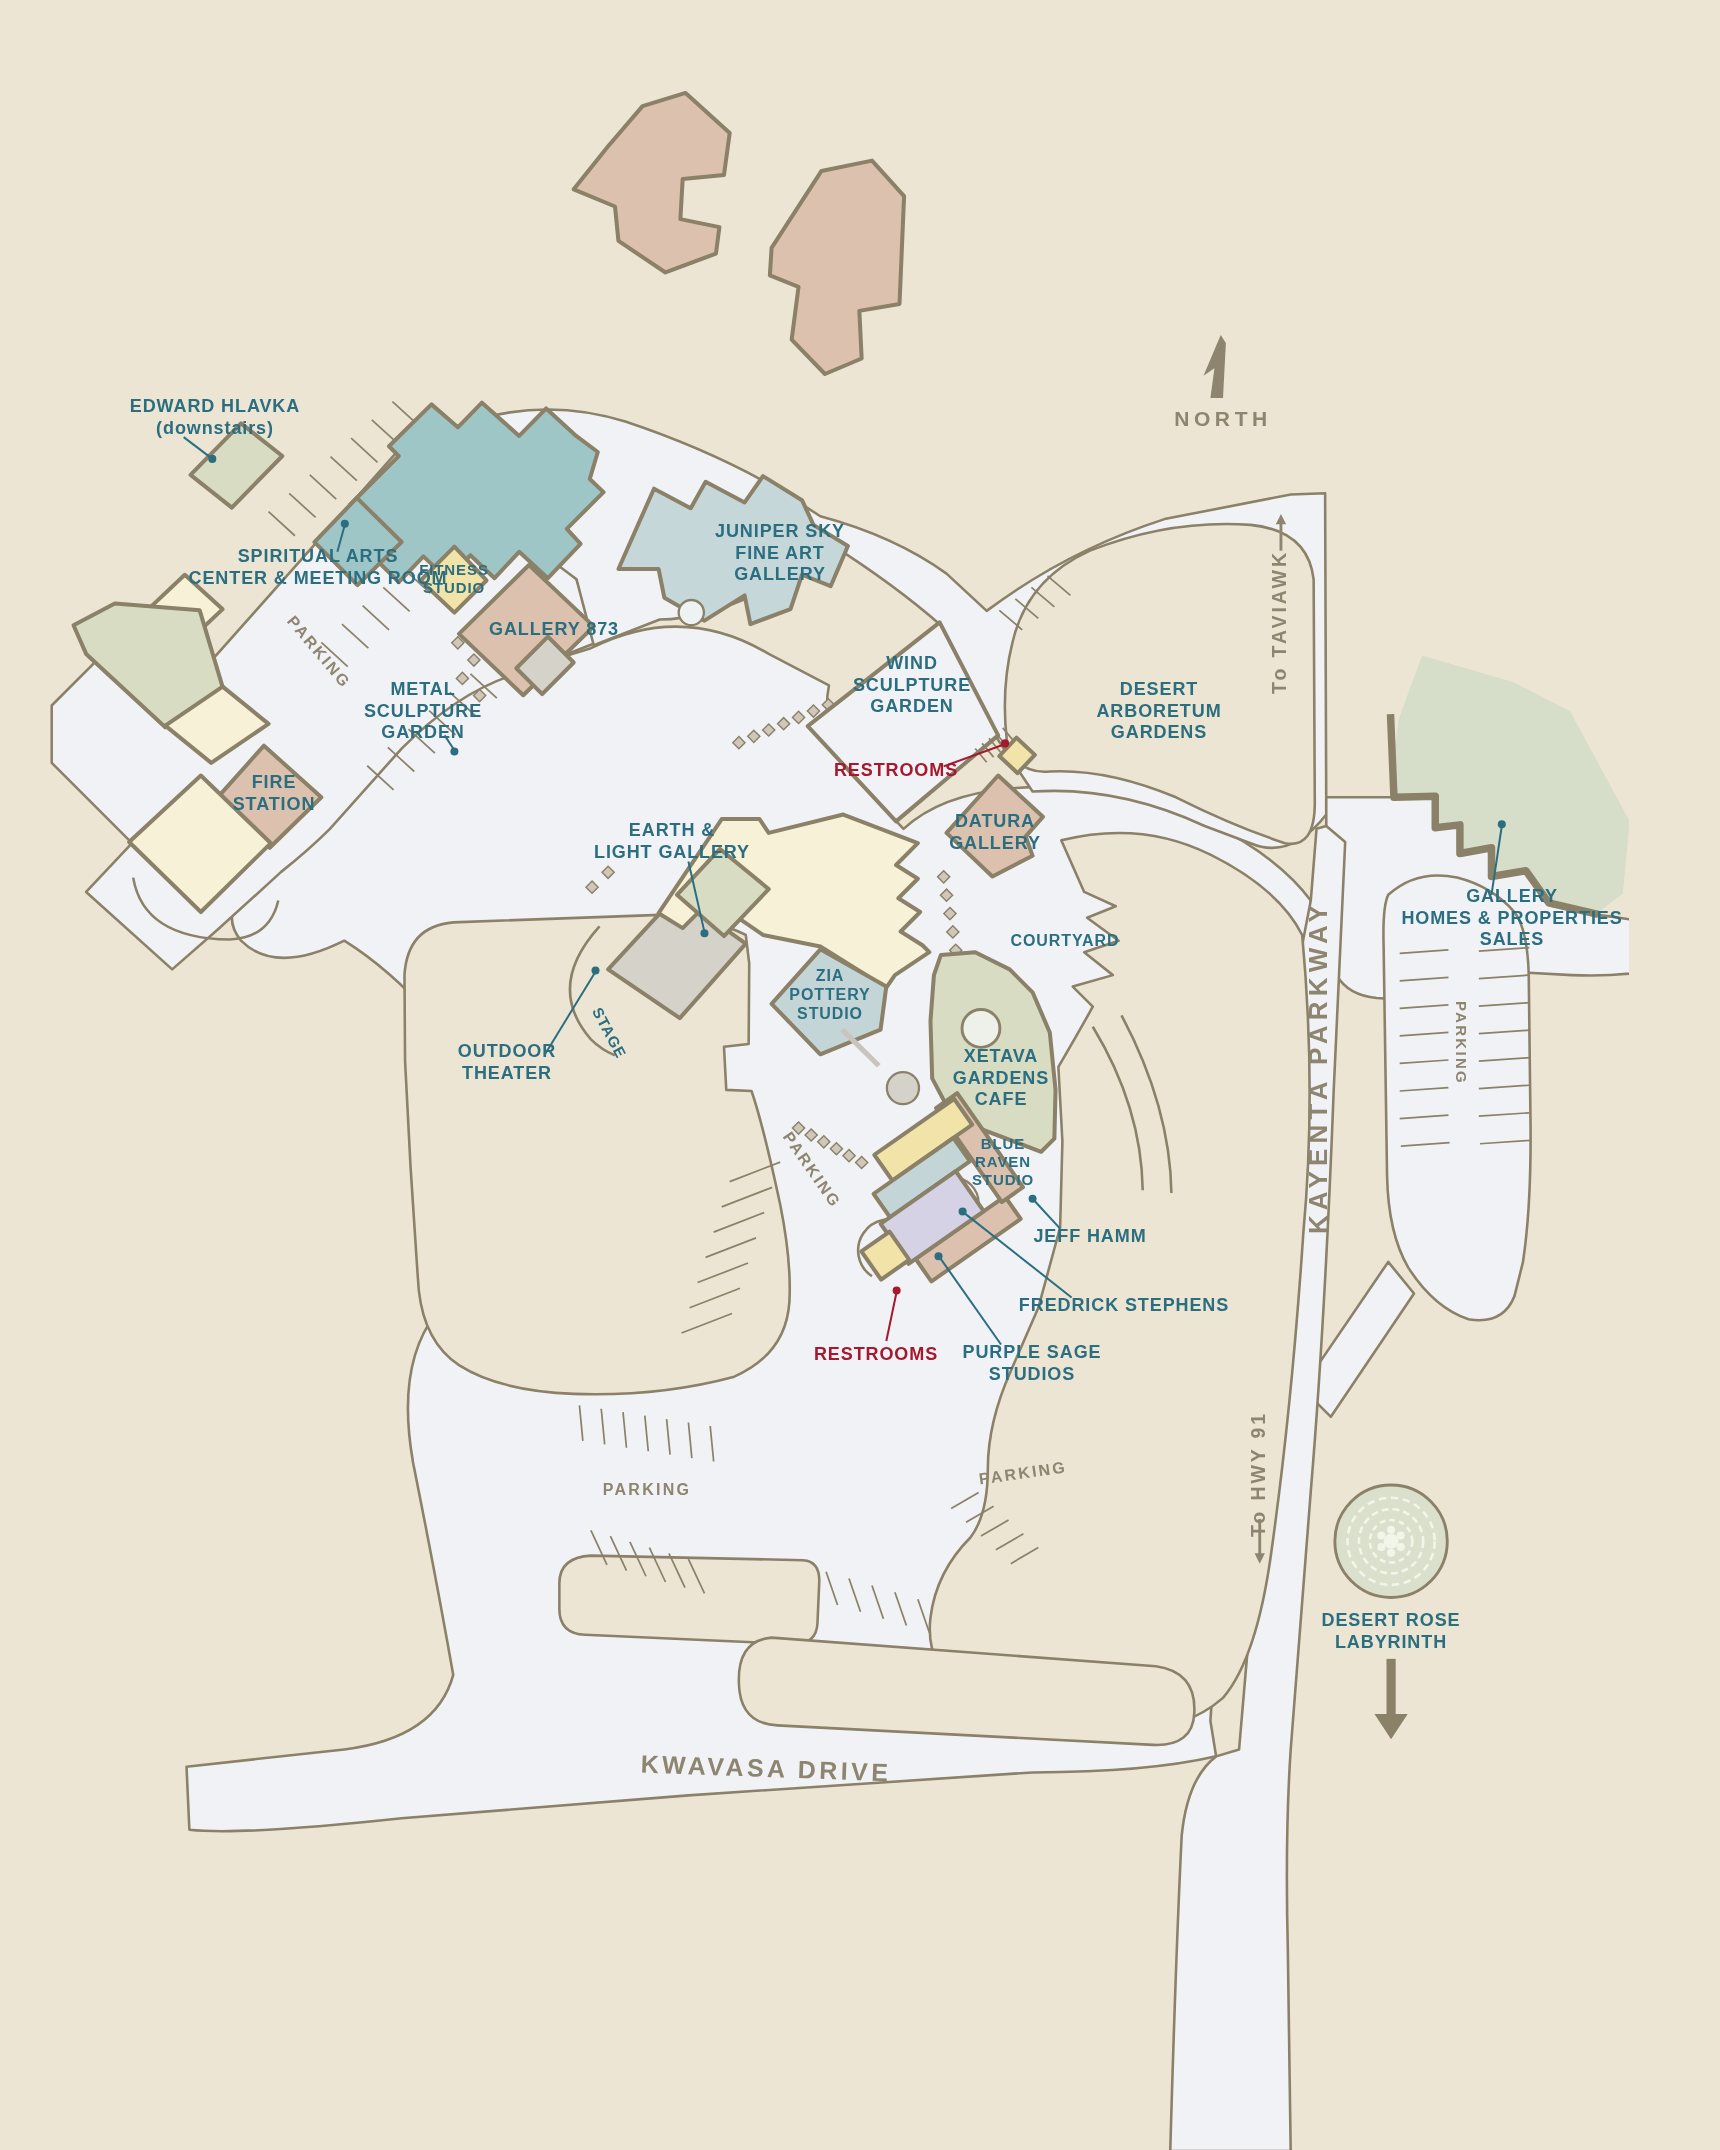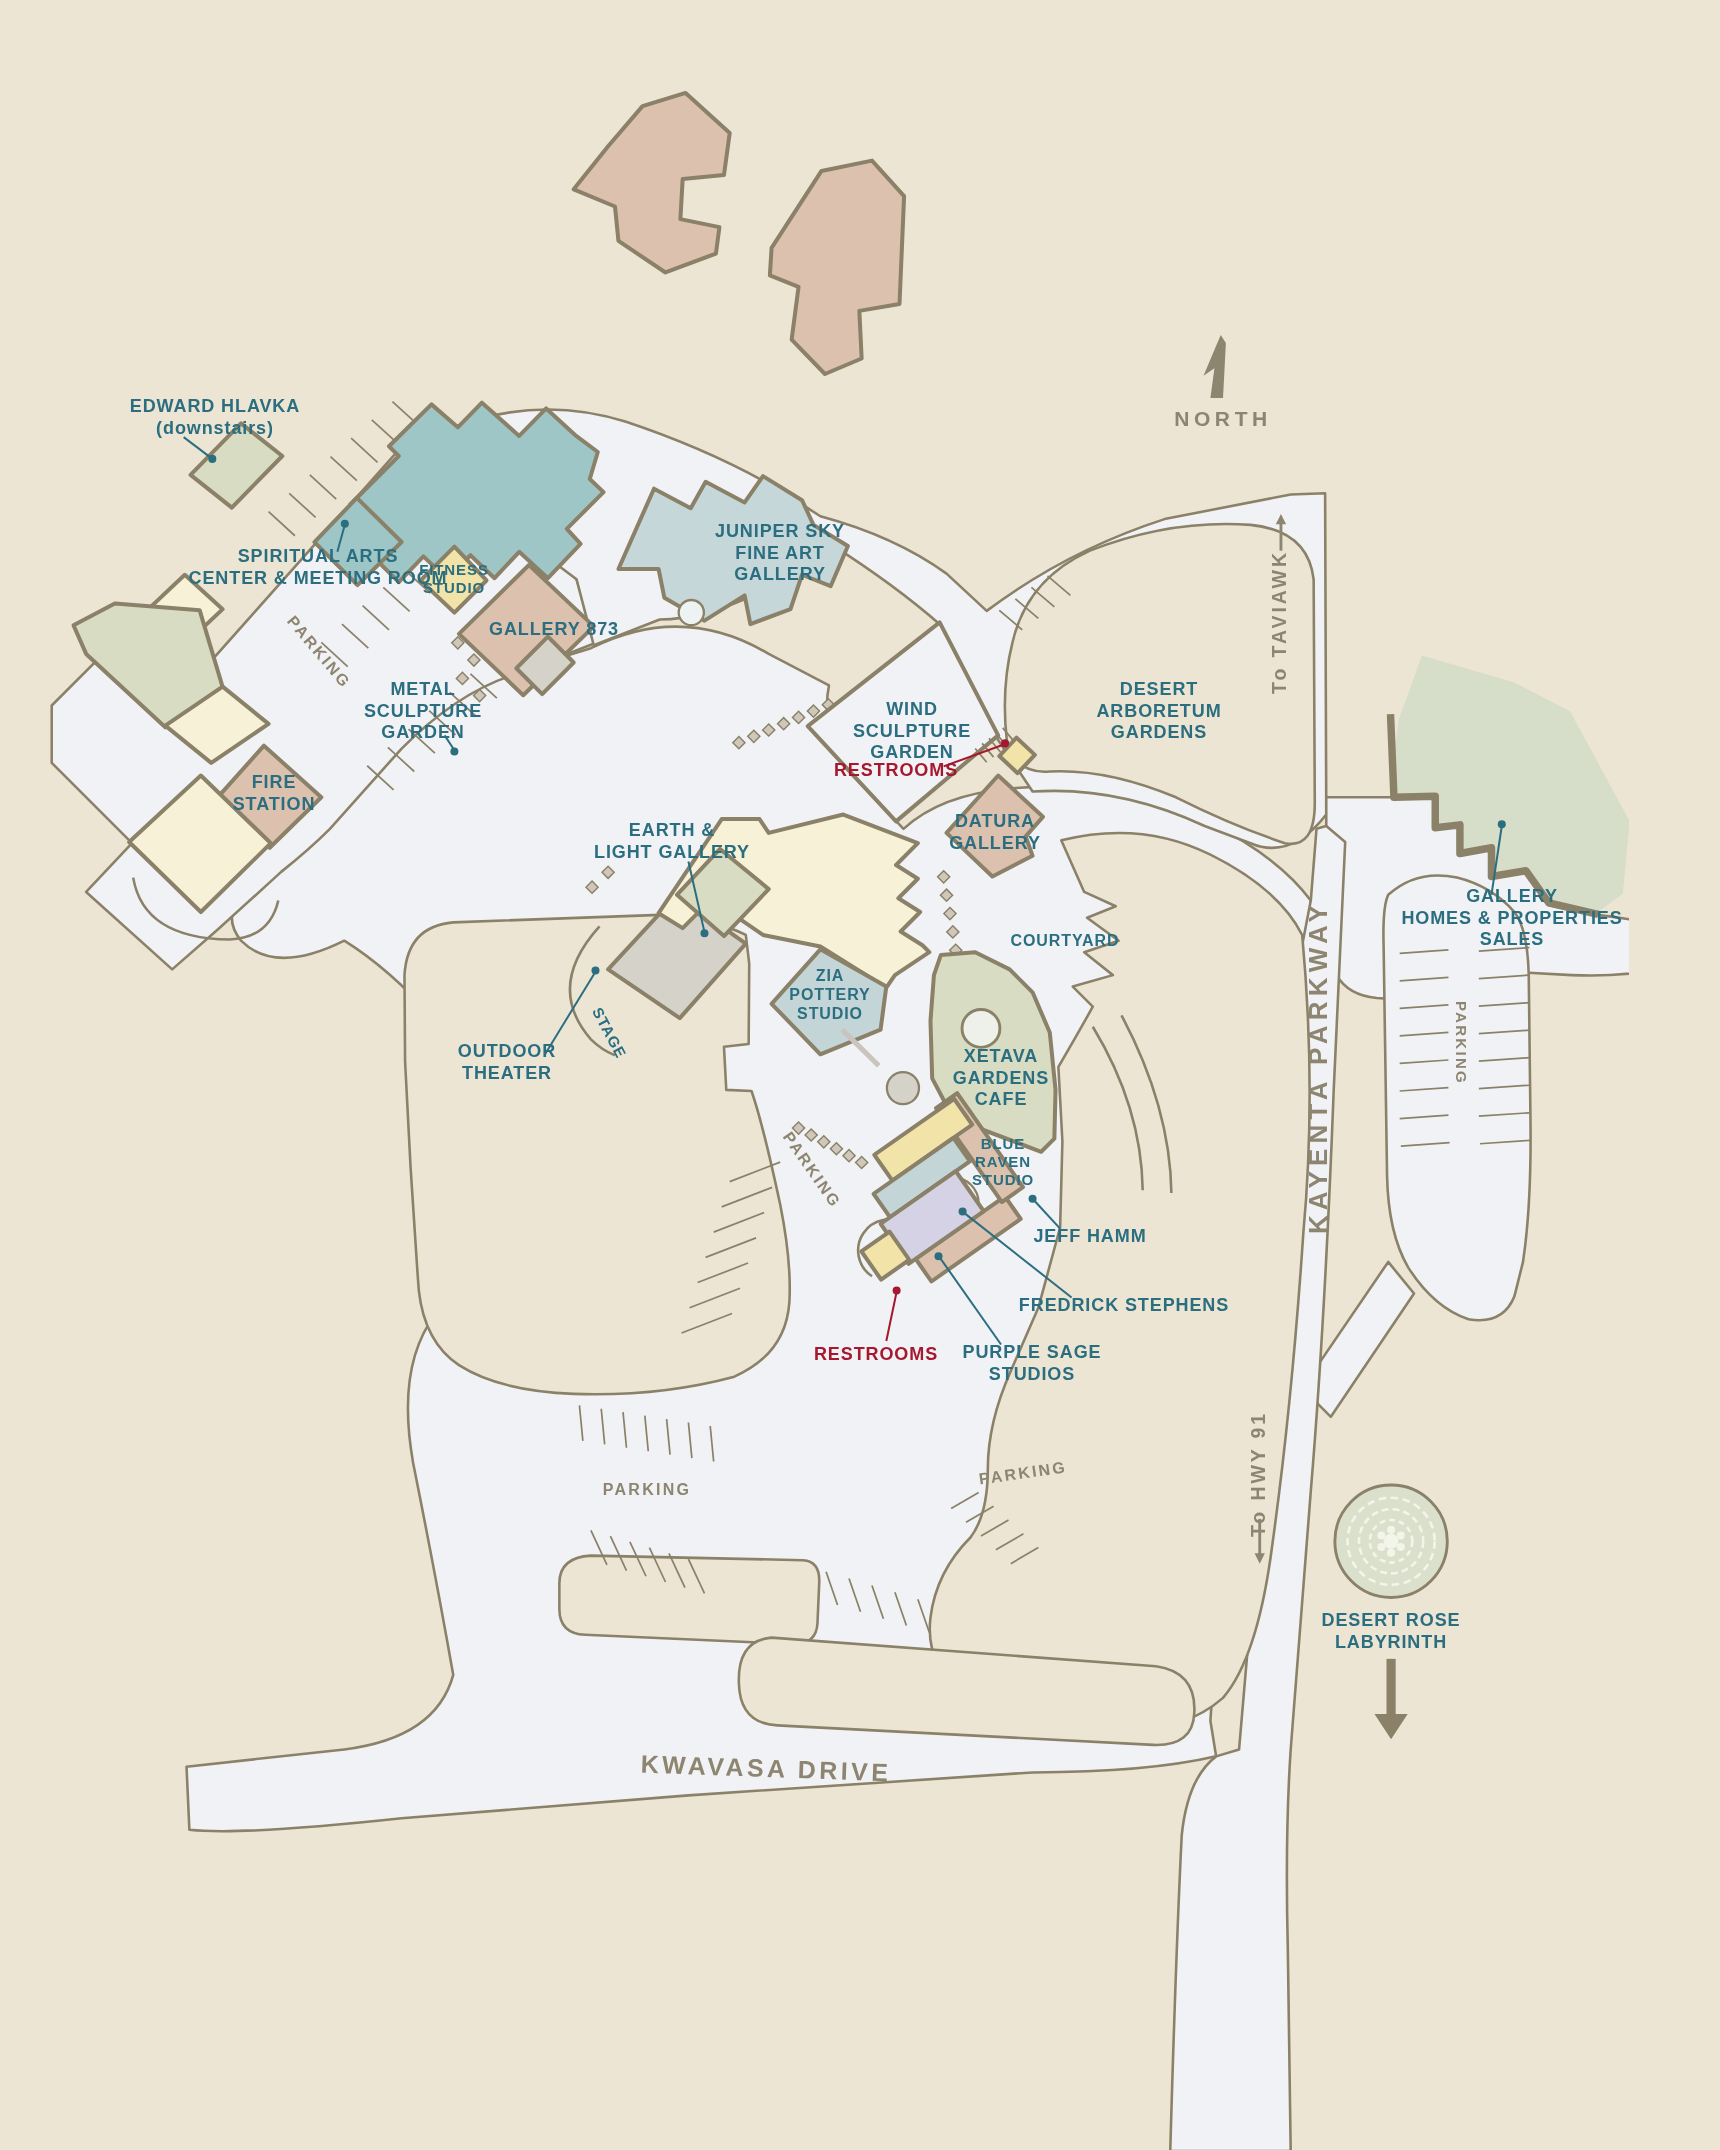--- a/index.html
+++ b/index.html
@@ -412,21 +412,21 @@
   <div class="lbl teal" style="left:423px;top:711px;">
     <div>METAL</div>
     <div>SCULPTURE</div>
     <div>GARDEN</div>
   </div>
   <div class="lbl teal" style="left:780px;top:553px;">
     <div>JUNIPER SKY</div>
     <div>FINE ART</div>
     <div>GALLERY</div>
   </div>
-  <div class="lbl teal" style="left:912px;top:685px;margin-top:46px;">
+  <div class="lbl teal" style="left:912px;top:685px;">
     <div>WIND</div>
     <div>SCULPTURE</div>
     <div>GARDEN</div>
   </div>
   <div class="lbl red" style="left:896px;top:771px;">
     <div>RESTROOMS</div>
   </div>
   <div class="lbl teal" style="left:1159px;top:711px;">
     <div>DESERT</div>
     <div>ARBORETUM</div>

